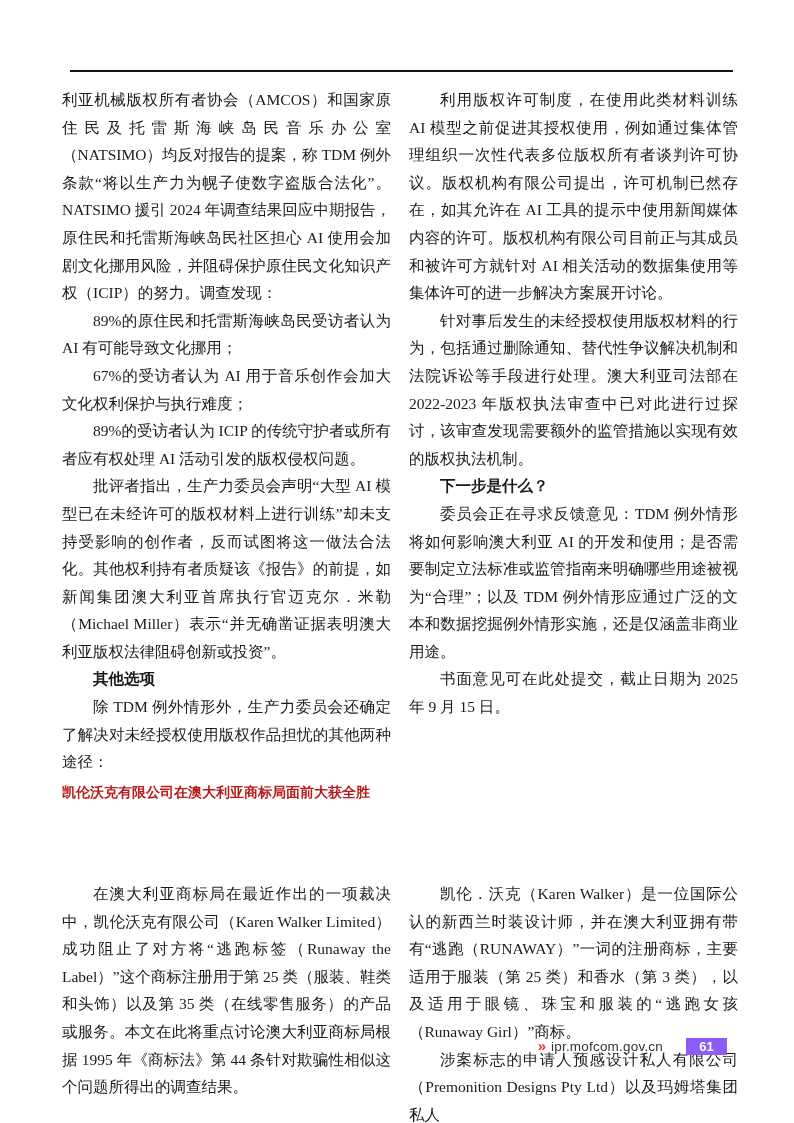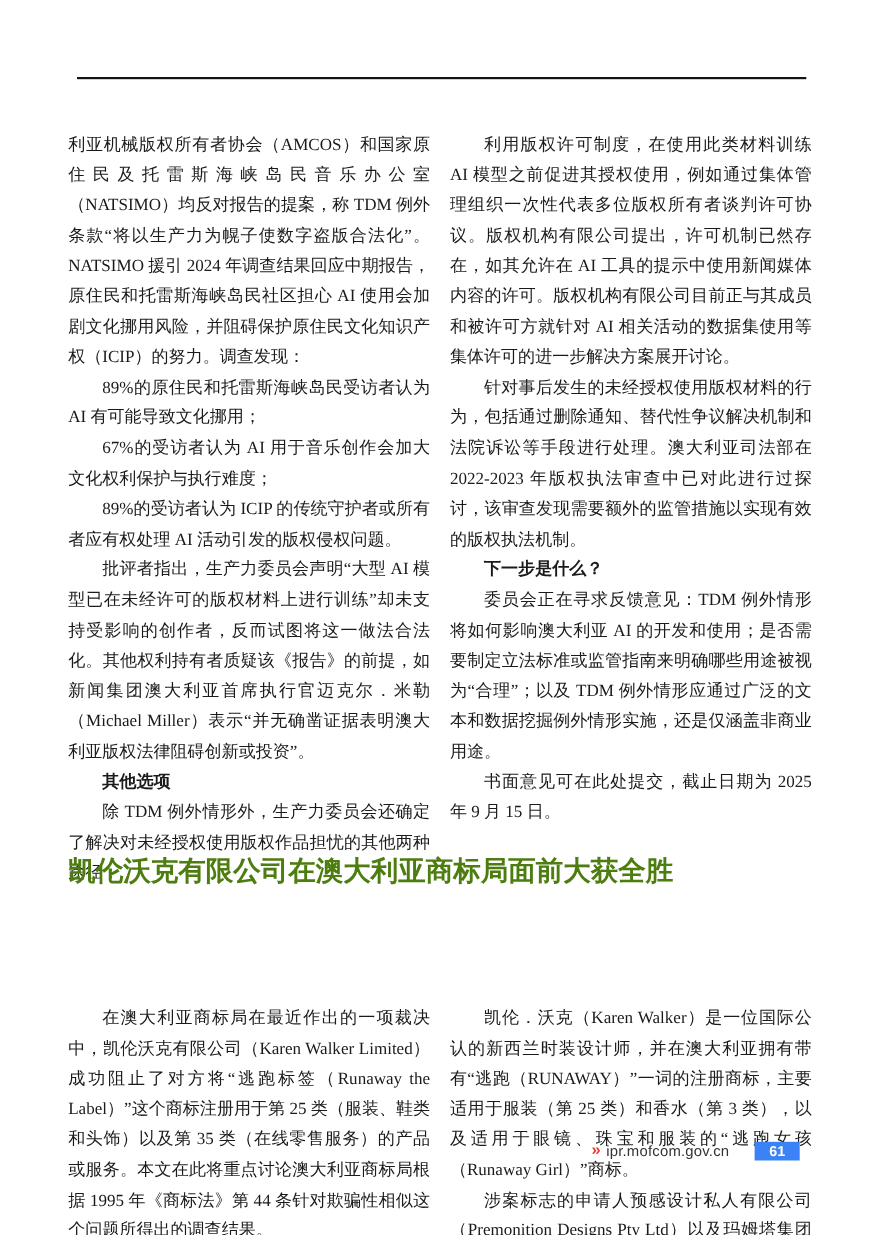--- a/index.html
+++ b/index.html
@@ -5,50 +5,50 @@
   html,body{margin:0;padding:0;}
   body{
     width:794px;height:1123px;position:relative;background:#ffffff;
     font-family:"Liberation Serif","DejaVu Serif",serif;
     color:#1a1a1a;overflow:hidden;
   }
   .top-rule{
     position:absolute;left:70px;top:70px;width:663px;height:2px;background:#141414;
   }
   .two-col{
-    position:absolute;left:62px;width:676px;display:flex;gap:18px;margin-top:32px;
+    position:absolute;left:62px;width:676px;display:flex;gap:18px;
   }
   .col{flex:1;min-width:0;}
   .col p{
     margin:0;font-size:15.5px;line-height:27.6px;text-align:justify;
     text-justify:inter-ideograph;word-break:break-word;
   }
   .col p.indent{text-indent:2em;}
   .col p.subhead{font-weight:bold;text-indent:2em;}
   .col p.source{text-align:right;padding-right:20px;}
   .article1{top:86px;}
   .article2{top:880px;}
   .section-title{
     position:absolute;left:62px;top:777px;width:676px;
     font-family:"Liberation Sans","DejaVu Sans",sans-serif;
-    font-size:25px;font-weight:bold;color:#4d7c0f;margin:0;line-height:30px;
+    font-size:14px;font-weight:bold;color:#b91c1c;margin:0;line-height:30px;
   }
   .footer{
     position:absolute;top:1037px;left:0;width:727px;height:18px;
     display:flex;align-items:center;justify-content:flex-end;
     font-family:"Liberation Sans","DejaVu Sans",sans-serif;
   }
   .footer .chevrons{
     color:#e6392e;font-weight:bold;font-size:15px;line-height:16px;margin-right:5px;
   }
   .footer .site{
     color:#333333;font-weight:normal;font-size:13.5px;letter-spacing:0.2px;
   }
   .footer .page-box{
-    margin-left:23px;width:41px;height:17px;background:#3b82f6;
+    margin-left:23px;width:41px;height:17px;background:#8b5cf6;
     display:flex;align-items:center;justify-content:center;
   }
   .footer .page-num{
     color:#ffffff;font-weight:bold;font-size:13px;line-height:17px;
   }
 </style>
 </head>
 <body>
 
 <div class="top-rule"></div>

